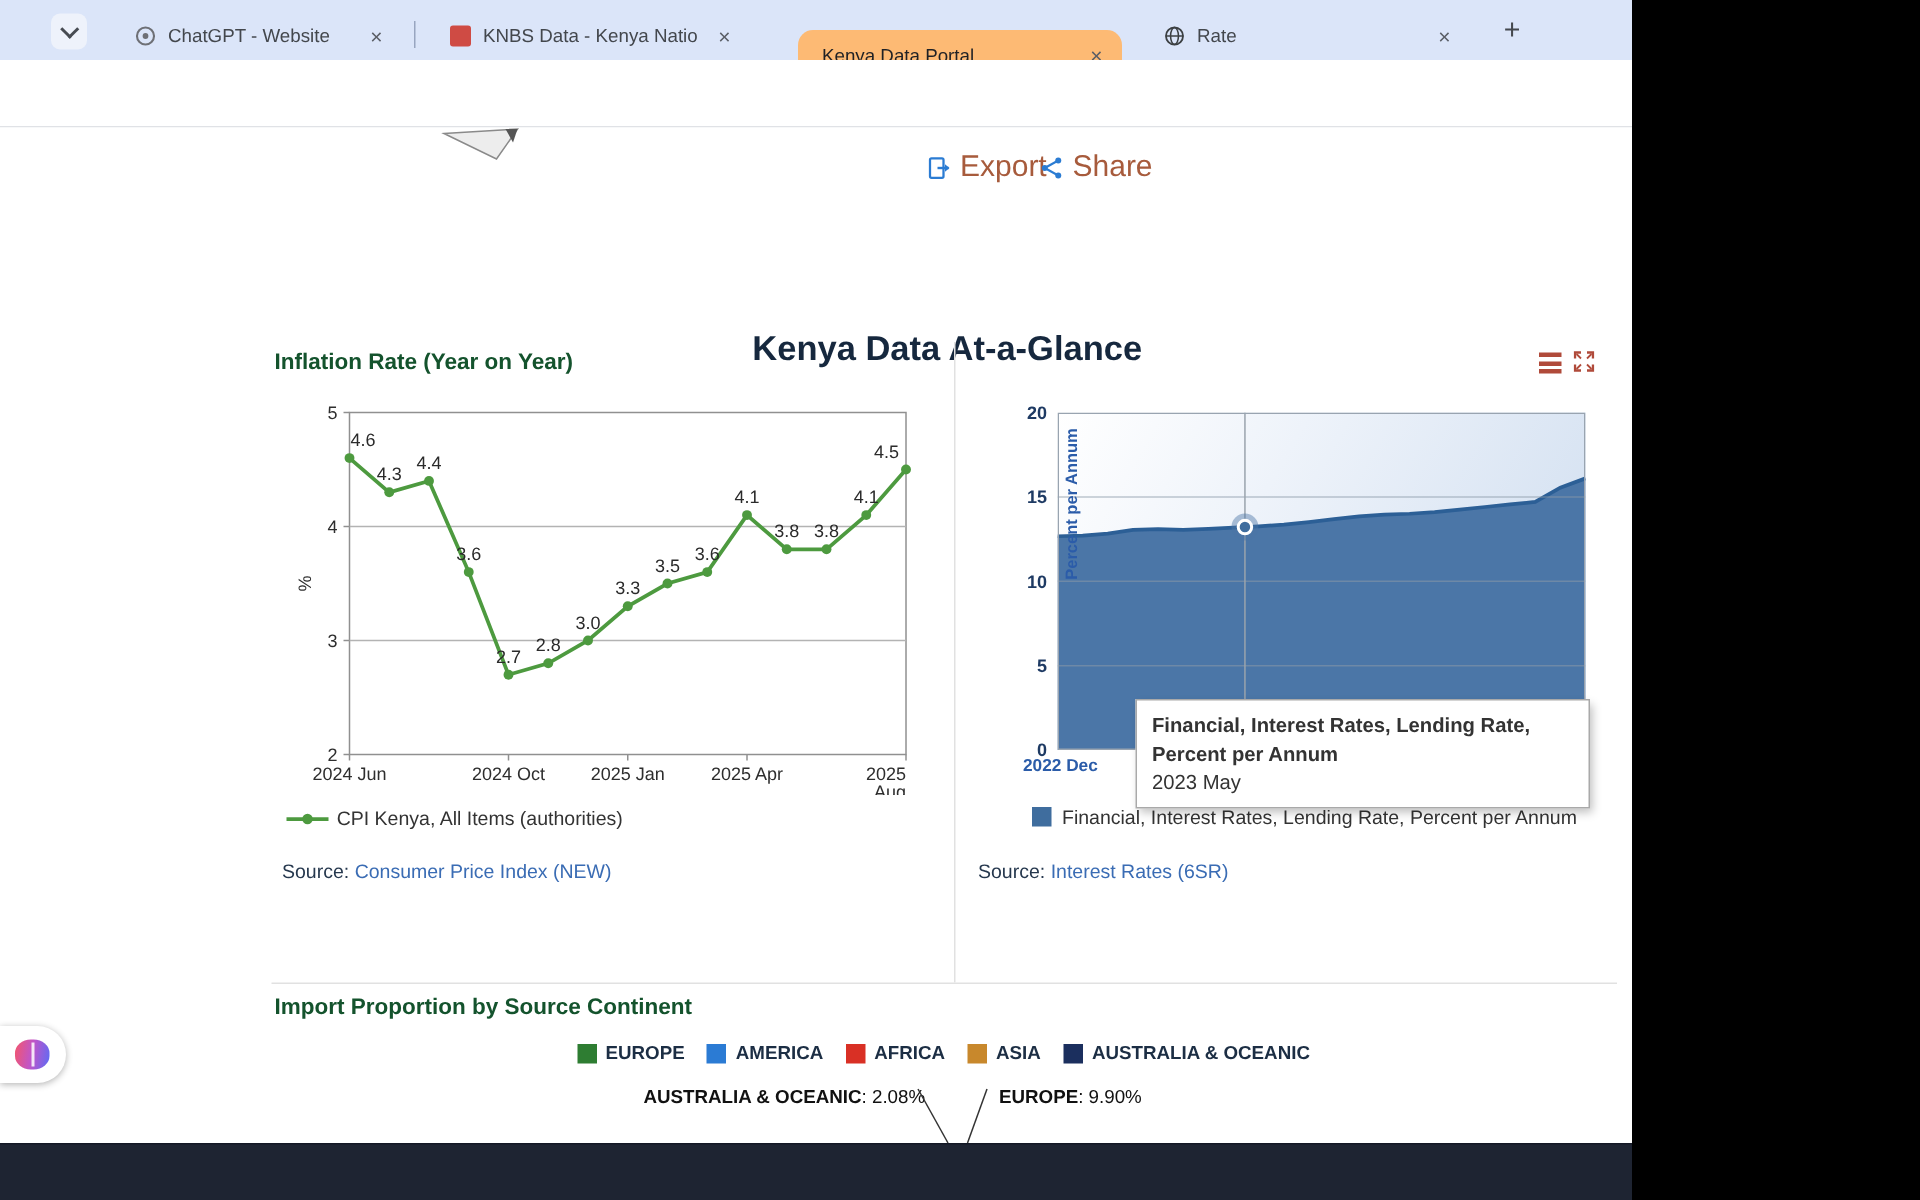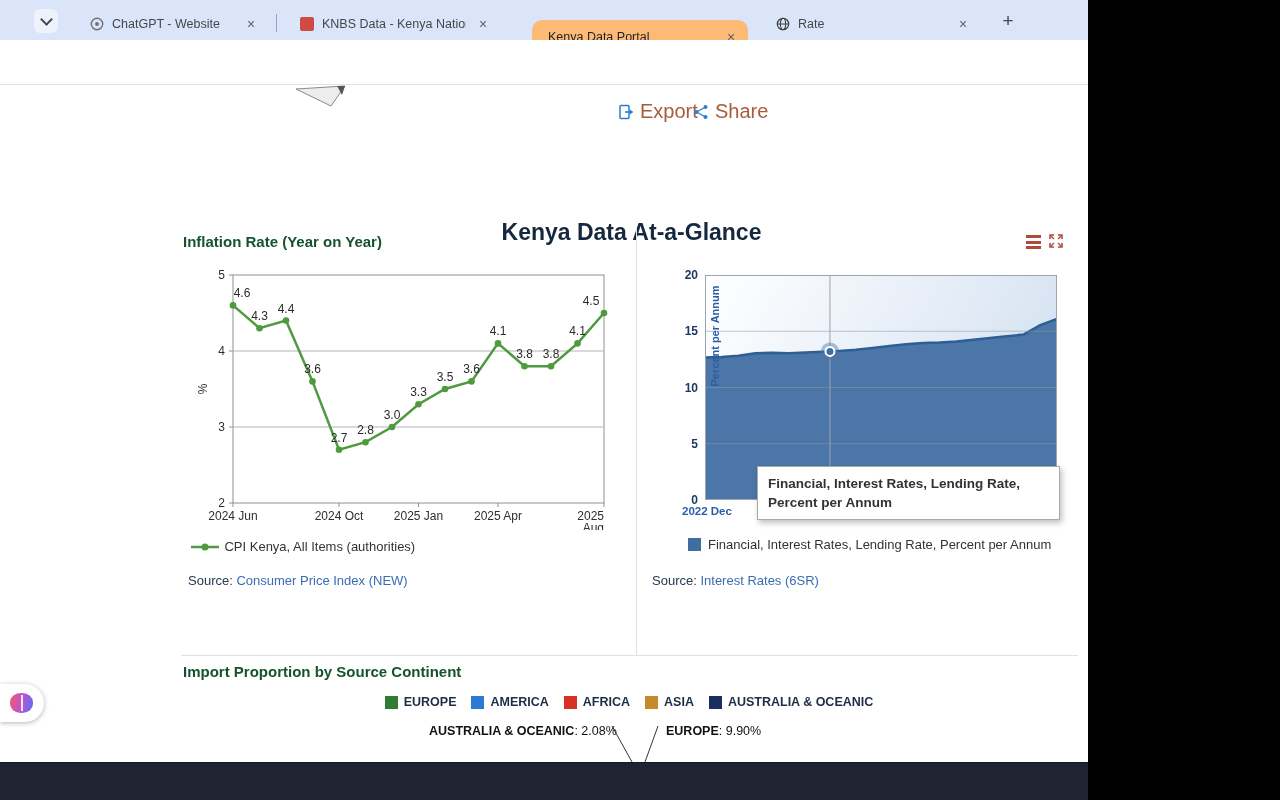--- a/index.html
+++ b/index.html
@@ -297,20 +297,21 @@
       <span style="width:13px;height:13px;background:#3f6d9e;flex:none;"></span>
       <span class="legendrow">Financial, Interest Rates, Lending Rate, Percent per Annum</span>
     </div>
     <div class="abs srcrow" style="left:652px;top:488px;">
       <span>Source:</span>
       <a href="#">Interest Rates (6SR)</a>
     </div>
 
     <div class="abs tooltip" style="top:381px;">
       <div class="tt-title">Financial, Interest Rates, Lending Rate, Percent per Annum</div>
+      <div>2023 May</div>
     </div>
 
     <div class="abs charttitle" style="left:183px;top:578px;">Import Proportion by Source Continent</div>
     <div class="abs" style="left:180px;top:610px;width:898px;display:flex;justify-content:center;gap:15px;">
         <div class="imp-item">
           <span class="sq" style="background: rgb(46, 125, 50);"></span>
           <span>EUROPE</span>
         </div>
         <div class="imp-item">
           <span class="sq" style="background: rgb(43, 123, 212);"></span>

